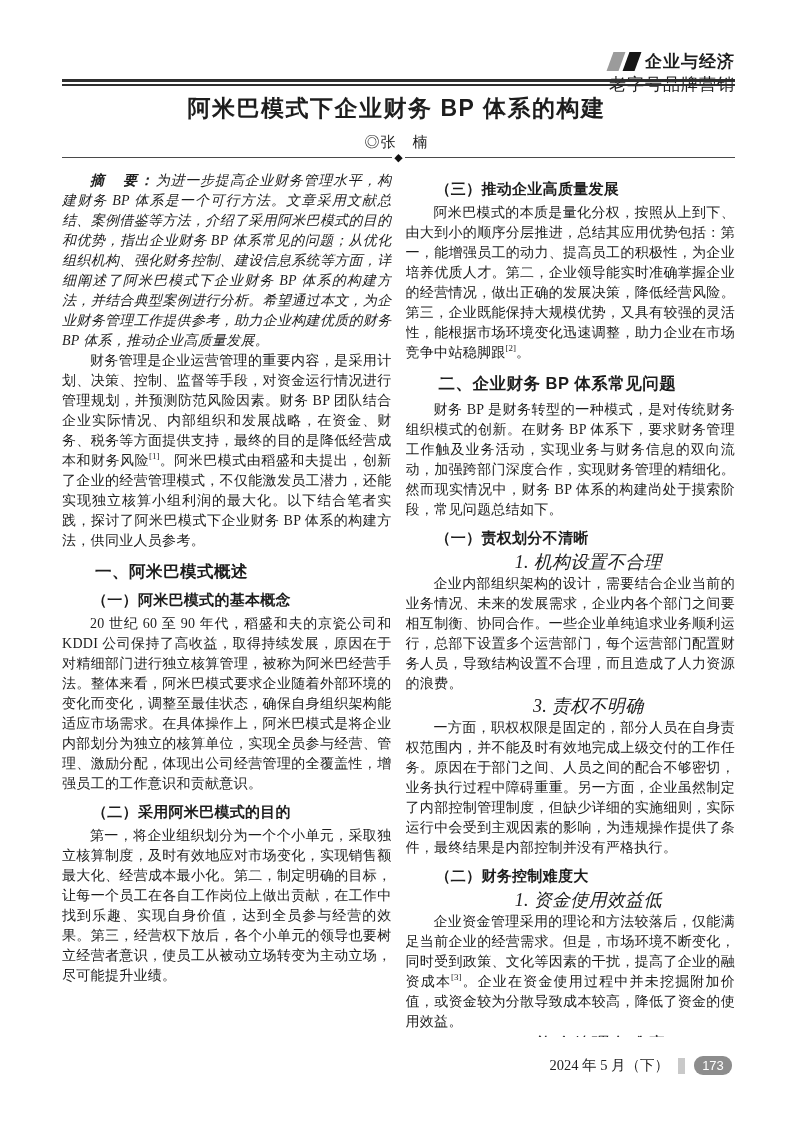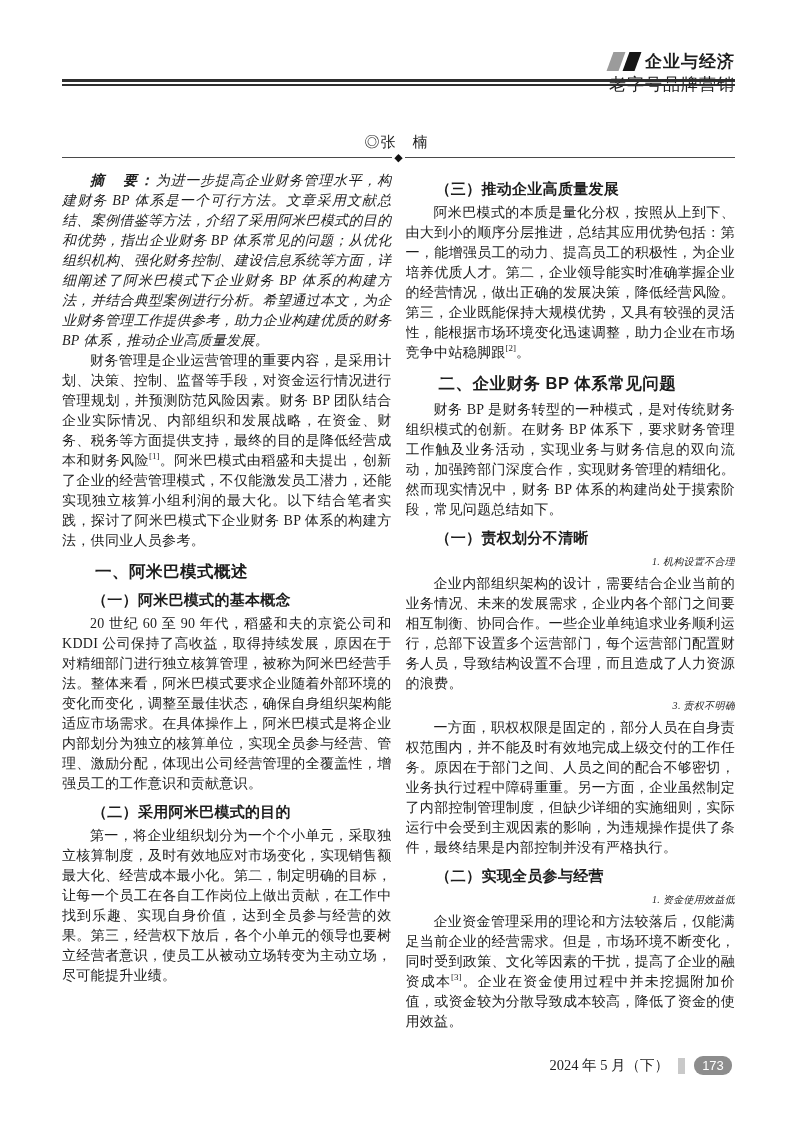--- a/index.html
+++ b/index.html
@@ -69,22 +69,22 @@
     font-family:"Liberation Sans", sans-serif; font-weight:bold;
     font-size:16.5px; line-height:22px; margin:9px 0 6px; text-indent:2em;
     letter-spacing:0.5px; text-align:left;
   }
   .h2 {
     font-family:"Liberation Sans", sans-serif; font-weight:bold;
     font-size:15px; line-height:21px; margin:7px 0 4px; text-indent:2em;
     text-align:left;
   }
   .h3 {
-    font-style:italic; font-size:10px; line-height:20px;
-    margin:2px 0; text-indent:2em; text-align:right;
+    font-style:italic; font-size:18px; line-height:20px;
+    margin:2px 0; text-indent:2em; text-align:center;
   }
   sup.ref { font-size:9px; line-height:0; letter-spacing:0; }
 
   
   .footnote { flex-shrink:0; padding-top:8px; }
   .footnote-rule { width:185px; height:2px; background:#222; margin-bottom:6px; }
   .fn-text { margin:0; font-style:italic; font-size:13px; text-indent:2em; text-align:left; }
 
   
   .footer {
@@ -111,20 +111,21 @@
       </div>
       <span class="brand-text">企业与经济</span>
     </div>
     <span class="issue-text">老字号品牌营销</span>
   </div>
   <div class="rules">
     <div class="rule-thick"></div>
     <div class="rule-thin"></div>
   </div>
 
+  <div class="title">阿米巴模式下企业财务 BP 体系的构建</div>
   <div class="author">◎张　楠</div>
   <div class="divider">
     <div class="line"></div>
     <span class="diamond">◆</span>
     <div class="line"></div>
   </div>
 
   <div class="columns">
 
     <div class="col col-left">
@@ -142,21 +143,21 @@
     <div class="col col-right">
       <div class="h2">（三）推动企业高质量发展</div>
       <p class="para"><span>阿米巴模式的本质是量化分权，按照从上到下、由大到小的顺序分层推进，总结其应用优势包括：第一，能增强员工的动力、提高员工的积极性，为企业培养优质人才。第二，企业领导能实时准确掌握企业的经营情况，做出正确的发展决策，降低经营风险。第三，企业既能保持大规模优势，又具有较强的灵活性，能根据市场环境变化迅速调整，助力企业在市场竞争中站稳脚跟</span><sup class="ref">[2]</sup><span>。</span></p>
       <div class="h1">二、企业财务 BP 体系常见问题</div>
       <p class="para">财务 BP 是财务转型的一种模式，是对传统财务组织模式的创新。在财务 BP 体系下，要求财务管理工作触及业务活动，实现业务与财务信息的双向流动，加强跨部门深度合作，实现财务管理的精细化。然而现实情况中，财务 BP 体系的构建尚处于摸索阶段，常见问题总结如下。</p>
       <div class="h2">（一）责权划分不清晰</div>
       <div class="h3">1. 机构设置不合理</div>
       <p class="para">企业内部组织架构的设计，需要结合企业当前的业务情况、未来的发展需求，企业内各个部门之间要相互制衡、协同合作。一些企业单纯追求业务顺利运行，总部下设置多个运营部门，每个运营部门配置财务人员，导致结构设置不合理，而且造成了人力资源的浪费。</p>
       <div class="h3">3. 责权不明确</div>
       <p class="para">一方面，职权权限是固定的，部分人员在自身责权范围内，并不能及时有效地完成上级交付的工作任务。原因在于部门之间、人员之间的配合不够密切，业务执行过程中障碍重重。另一方面，企业虽然制定了内部控制管理制度，但缺少详细的实施细则，实际运行中会受到主观因素的影响，为违规操作提供了条件，最终结果是内部控制并没有严格执行。</p>
-      <div class="h2">（二）实现全员参与经营</div>
+      <div class="h2">（二）财务控制难度大</div>
       <div class="h3">1. 资金使用效益低</div>
       <p class="para"><span>企业资金管理采用的理论和方法较落后，仅能满足当前企业的经营需求。但是，市场环境不断变化，同时受到政策、文化等因素的干扰，提高了企业的融资成本</span><sup class="ref">[3]</sup><span>。企业在资金使用过程中并未挖掘附加价值，或资金较为分散导致成本较高，降低了资金的使用效益。</span></p>
       <div class="h3">2. 资金管理有难度</div>
 
     </div>
 
   </div>
 
   <div class="footer">
     <span>2024 年 5 月（下）</span>

